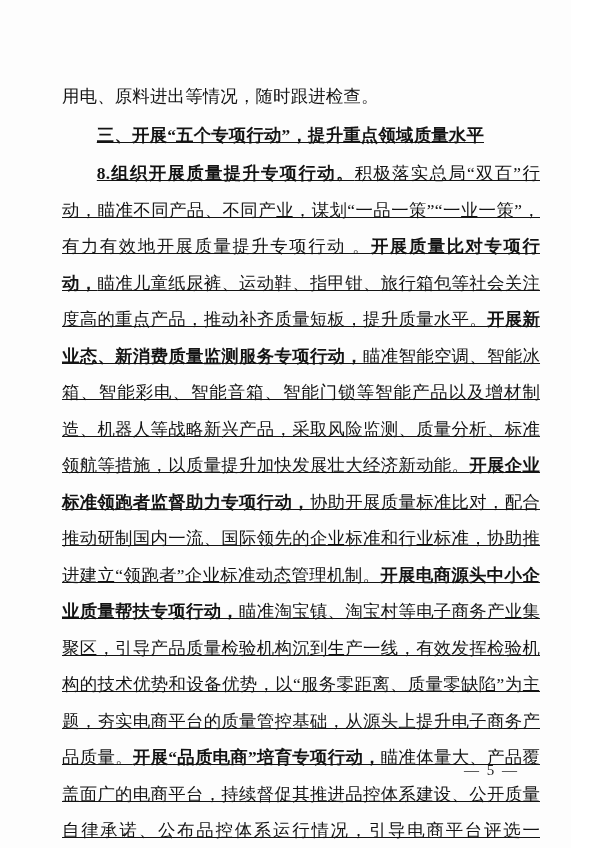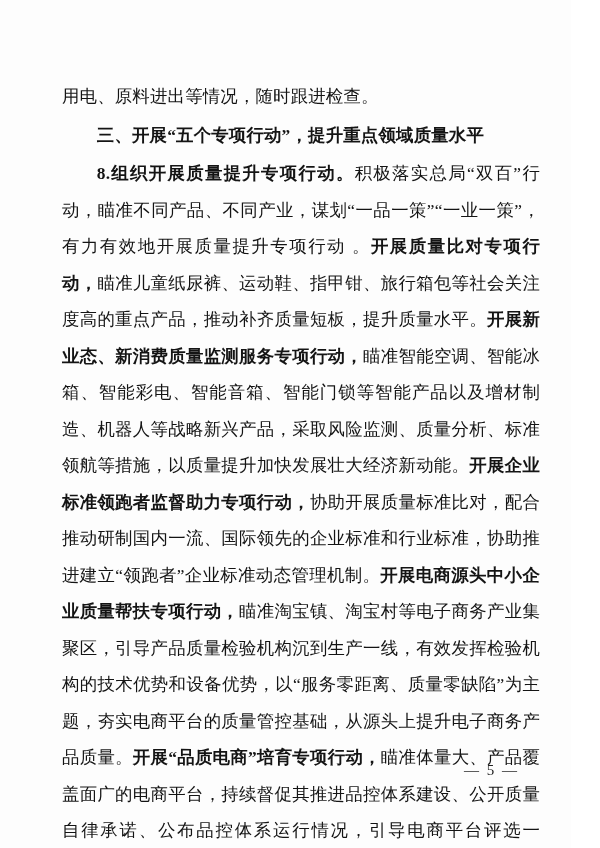--- a/index.html
+++ b/index.html
@@ -33,20 +33,21 @@
     margin: 0 0 2px 0;
     font-size: 17.4px;
     line-height: 36.5px;
     text-align: justify;
     text-justify: inter-ideograph;
     letter-spacing: 0.2px;
     color: #141414;
   }
   p.indent {
     text-indent: 2em;
+    text-decoration: underline;
   }
   .b {
     font-weight: bold;
   }
   .page-number {
     position: absolute;
     right: 52px;
     top: 762px;
     font-size: 15px;
     color: #222222;

